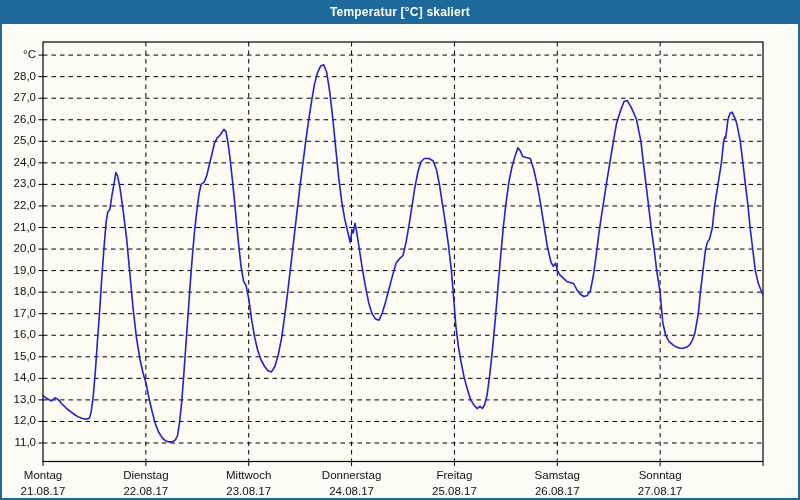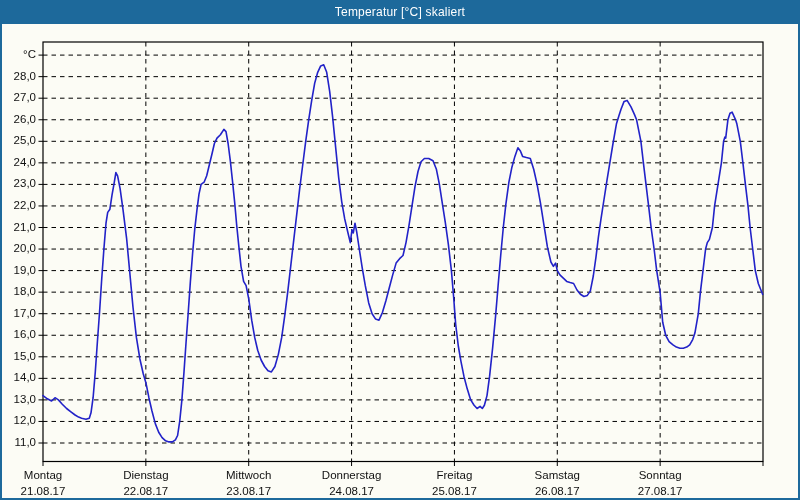--- a/index.html
+++ b/index.html
@@ -3,21 +3,21 @@
 <meta charset="utf-8">
 <style>
   html,body{margin:0;padding:0;}
   body{font-family:"Liberation Sans", sans-serif;}
   .window{
     position:relative;width:800px;height:500px;box-sizing:border-box;
     background:#fcfcf5;border:2px solid #1d699b;overflow:hidden;
   }
   .titlebar{
     height:22px;line-height:21px;text-align:center;
-    background:#1d699b;color:#ffffff;font-size:12px;font-weight:normal;
+    background:#1d699b;color:#ffffff;font-size:12px;font-weight:bold;
     letter-spacing:0.2px;
   }
   .chart-area{position:relative;width:796px;height:474px;}
   svg{display:block;}
   text{font-family:"Liberation Sans", sans-serif;fill:#111111;}
 </style>
 </head>
 <body>
 
 <div class="window">

